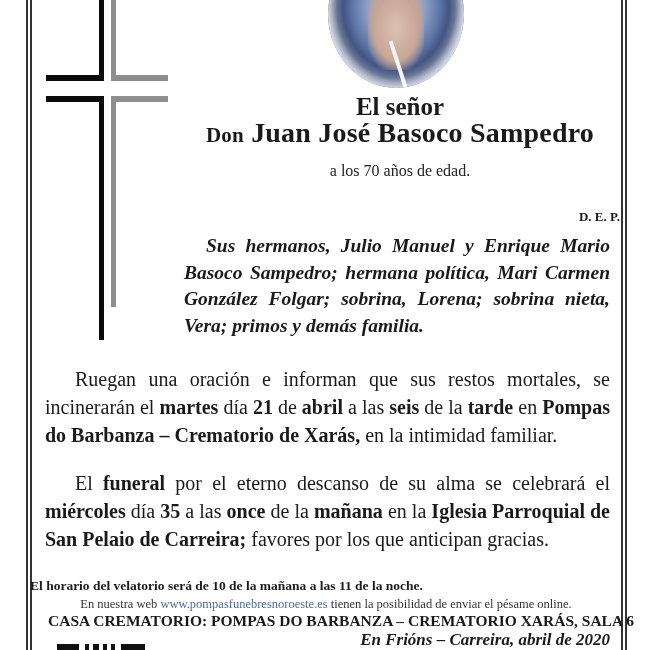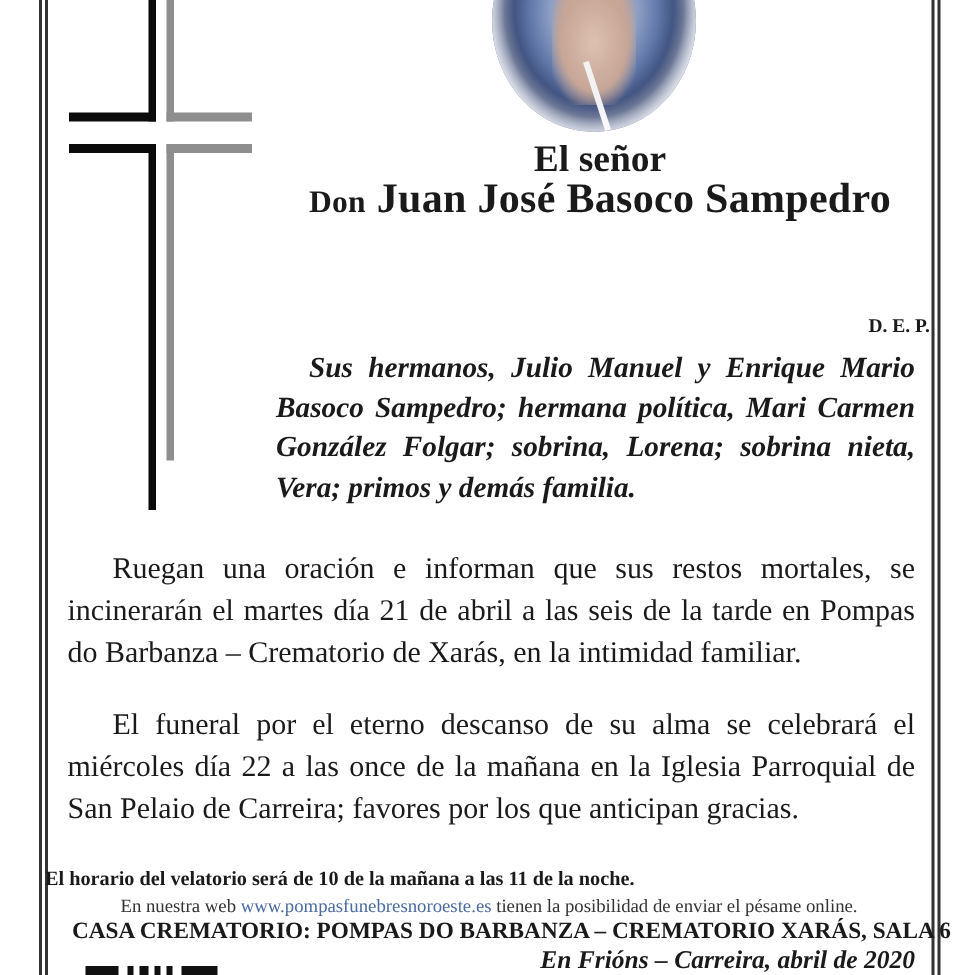--- a/index.html
+++ b/index.html
@@ -27,21 +27,21 @@
   .t { position:absolute; white-space:nowrap; }
   .center { text-align:center; }
   .senor { left:180px; width:440px; top:93px; font-size:25px; font-weight:bold; }
   .name { left:175px; width:450px; top:117px; font-size:28px; font-weight:bold; letter-spacing:0.2px; }
   .name .don { font-size:21px; }
   .died { left:180px; width:440px; top:161px; font-size:16px; line-height:20px; color:#222; }
   .dep { left:180px; width:440px; top:209px; font-size:13px; font-weight:bold;text-align:right; }
   .family { position:absolute; left:184px; width:426px; top:233px; font-size:19.5px; font-weight:bold; font-style:italic;
             line-height:26.5px; text-align:justify; text-indent:22px; }
   .para { position:absolute; left:45px; width:565px; font-size:20px; line-height:28px; text-align:justify; text-indent:30px; color:#1a1a1a; }
-  .para b { font-weight:normal; }
+  .para b { font-weight:bold; }
   .p1 { top:365px; }
   .p2 { top:469px; }
   .horario { left:30px; width:592px; top:578px; font-size:13.5px; font-weight:bold; text-align:left; }
   .web { left:30px; width:592px; top:597px; font-size:12.5px; text-align:center; color:#333; }
   .web .link { color:#4a6aa0; }
   .casa-wrap { position:absolute; left:48px; top:612px; font-size:15.5px; font-weight:bold; white-space:nowrap; }
   .place { left:300px; width:310px; top:630px; font-size:17px; font-weight:bold; font-style:italic; text-align:right; }
   .qr { position:absolute; left:57px; top:644px; width:88px; height:6px; }
   .qr span { position:absolute; top:0; height:6px; background:#111; }
 </style>
@@ -69,28 +69,29 @@
   <div class="zip"></div>
   <div class="fade"></div>
 </div>
 
 <div class="t center senor">El señor</div>
 <div class="t center name">
   <span class="don">Don</span>
   <span>Juan José Basoco Sampedro</span>
 </div>
 <div class="t center died">
+  <div>a los 70 años de edad.</div>
 </div>
 <div class="t center dep">D. E. P.</div>
 
 <div class="family">Sus hermanos, Julio Manuel y Enrique Mario Basoco Sampedro; hermana política, Mari Carmen González Folgar; sobrina, Lorena; sobrina nieta, Vera; primos y demás familia.</div>
 
 <div class="para p1"><span>Ruegan una oración e informan que sus restos mortales, se incinerarán el </span><b>martes</b><span> día </span><b>21</b><span> de </span><b>abril</b><span> a las </span><b>seis</b><span> de la </span><b>tarde</b><span> en </span><b>Pompas do Barbanza – Crematorio de Xarás,</b><span> en la intimidad familiar.</span></div>
 
-<div class="para p2"><span>El </span><b>funeral</b><span> por el eterno descanso de su alma se celebrará el </span><b>miércoles</b><span> día </span><b>22</b><span> a las </span><b>once</b><span> de la </span><b>mañana</b><span> en la </span><b>Iglesia Parroquial de San Pelaio de Carreira;</b><span> favores por los que anticipan gracias.</span></div>
+<div class="para p2"><span>El </span><b>funeral</b><span> por el eterno descanso de su alma se celebrará el </span><b>miércoles</b><span> día </span><b>35</b><span> a las </span><b>once</b><span> de la </span><b>mañana</b><span> en la </span><b>Iglesia Parroquial de San Pelaio de Carreira;</b><span> favores por los que anticipan gracias.</span></div>
 
 <div class="t horario">El horario del velatorio será de 10 de la mañana a las 11 de la noche.</div>
 
 <div class="t web"><span>En nuestra web </span><span class="link">www.pompasfunebresnoroeste.es</span><span> tienen la posibilidad de enviar el pésame online.</span></div>
 
 <div class="casa-wrap">
   <span class="sm">CASA CREMATORIO:</span>
   <span>POMPAS DO BARBANZA – CREMATORIO XARÁS, SALA 6</span>
 </div>
 

